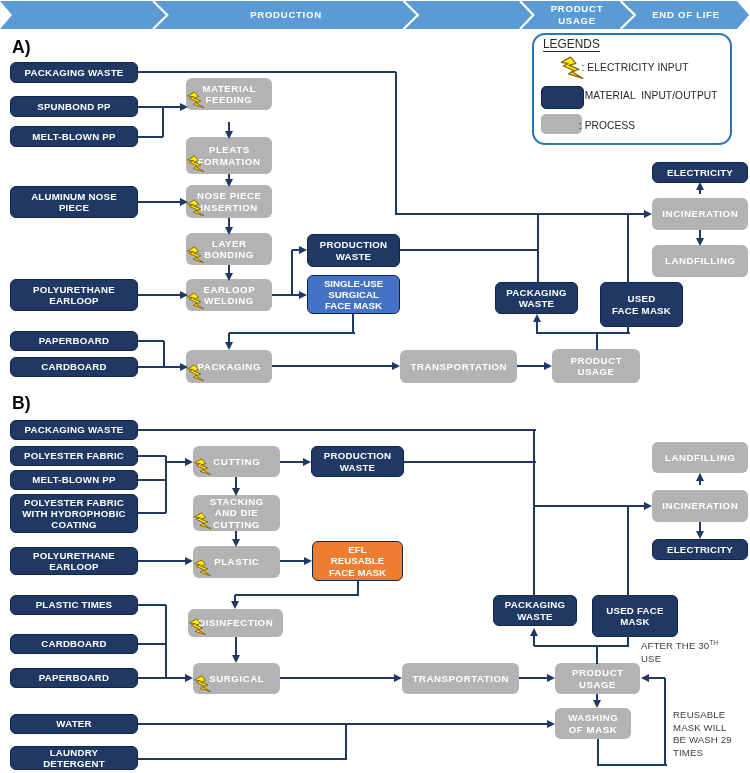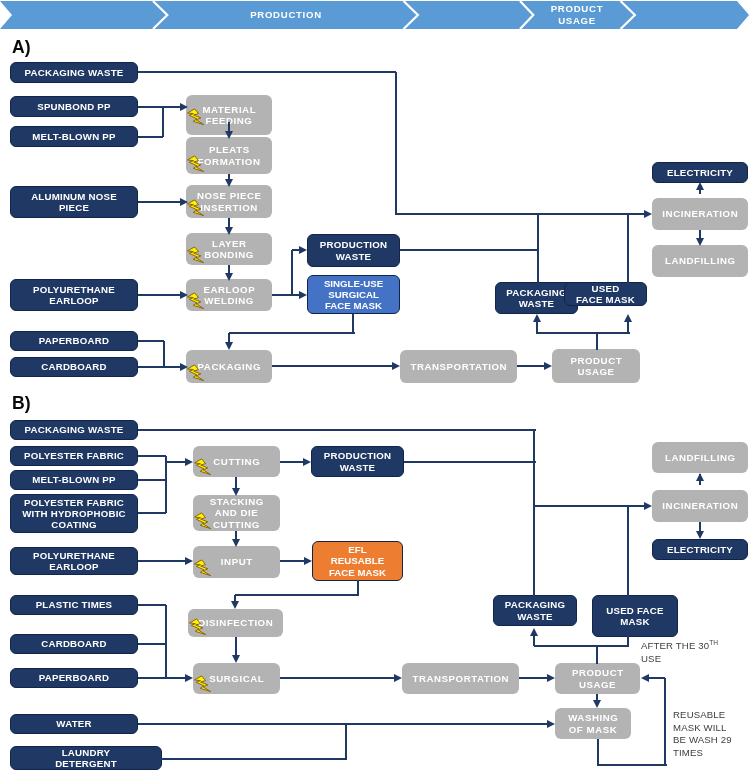--- a/index.html
+++ b/index.html
@@ -68,20 +68,32 @@
 <svg width="750" height="30" viewBox="0 0 750 30">
         <polygon points="0,1 737,1 749,15 737,29 0,29 12,15" fill="#5b9bd5"></polygon>
         <polyline points="153,1 167.3,15 153,29" fill="none" stroke="#ffffff" stroke-width="2.2"></polyline>
         <polyline points="403.5,1 417.9,15 403.5,29" fill="none" stroke="#ffffff" stroke-width="2.2"></polyline>
         <polyline points="520,1 533.3,15 520,29" fill="none" stroke="#ffffff" stroke-width="2.2"></polyline>
         <polyline points="620.5,1 634.9,15 620.5,29" fill="none" stroke="#ffffff" stroke-width="2.2"></polyline>
       </svg>
 <div class="stage-label" style="left:226px;top:0px;width:120px;height:30px">PRODUCTION</div>
 <div class="stage-label" style="left:547px;top:0px;width:60px;height:30px">PRODUCT
 USAGE</div>
+<div class="stage-label" style="left:646px;top:0px;width:80px;height:30px">END OF LIFE</div>
+</div>
+<div id="legend" style="left:532px;top:33px;width:200px;height:112px">
+<div class="ltitle" style="left:9px;top:3px">LEGENDS</div>
+<span class="bolt" style="left:25.5px;top:20.5px;width:24px;height:23.5px"><svg width="24" height="23.5" viewBox="0 0 24.8 24.6">
+          <path d="M1.2,6.6 L10.8,1.2 L16.4,7.8 L9.4,9.9 L19.6,13.9 L12.8,16.7 L23.6,23.4 L8.8,18.8 L14.0,15.2 L3.2,10.2 L8.6,8.1 Z" fill="#fff200" stroke="#8a6000" stroke-width="1.35" stroke-linejoin="round" stroke-linecap="round"></path>
+        </svg></span>
+<div class="litem" style="left:47.5px;top:26.5px">: ELECTRICITY INPUT</div>
+<div class="swatch-mat" style="left:7px;top:51px;width:41px;height:21px"></div>
+<div class="litem" style="left:44.8px;top:54.8px">: MATERIAL  INPUT/OUTPUT</div>
+<div class="swatch-proc" style="left:7px;top:79px;width:41px;height:20px"></div>
+<div class="litem" style="left:44.8px;top:85px">: PROCESS</div>
 </div>
 <div class="seclabel" style="left:12px;top:37.5px">A)</div>
 <div class="seclabel" style="left:12px;top:393.5px">B)</div>
 <div class="group">
 <div class="node mat" style="left:10px;top:62px;width:128px;height:21px">
         <span>PACKAGING WASTE</span>
       </div>
 <div class="node mat" style="left:10px;top:96px;width:128px;height:21px">
         <span>SPUNBOND PP</span>
       </div>
@@ -96,21 +108,21 @@
         <span>POLYURETHANE
 EARLOOP</span>
       </div>
 <div class="node mat" style="left:10px;top:331px;width:128px;height:20px">
         <span>PAPERBOARD</span>
       </div>
 <div class="node mat" style="left:10px;top:357px;width:128px;height:20px">
         <span>CARDBOARD</span>
       </div>
 
-<div class="node proc" style="left:186px;top:95px;width:86px;height:40px">
+<div class="node proc" style="left:186px;top:78px;width:86px;height:32px">
         <span class="bolt" style="left:0.5px;top:11.5px;width:17.5px;height:19.5px"><svg width="17.5" height="19.5" viewBox="0 0 24.8 24.6">
             <path d="M1.2,6.6 L10.8,1.2 L16.4,7.8 L9.4,9.9 L19.6,13.9 L12.8,16.7 L23.6,23.4 L8.8,18.8 L14.0,15.2 L3.2,10.2 L8.6,8.1 Z" fill="#fff200" stroke="#8a6000" stroke-width="1.35" stroke-linejoin="round" stroke-linecap="round"></path>
           </svg></span>
         <span>MATERIAL
 FEEDING</span>
       </div>
 <div class="node proc" style="left:186px;top:137px;width:86px;height:37px">
         <span class="bolt" style="left:0.5px;top:16.5px;width:17.5px;height:19.5px"><svg width="17.5" height="19.5" viewBox="0 0 24.8 24.6">
             <path d="M1.2,6.6 L10.8,1.2 L16.4,7.8 L9.4,9.9 L19.6,13.9 L12.8,16.7 L23.6,23.4 L8.8,18.8 L14.0,15.2 L3.2,10.2 L8.6,8.1 Z" fill="#fff200" stroke="#8a6000" stroke-width="1.35" stroke-linejoin="round" stroke-linecap="round"></path>
           </svg></span>
@@ -163,21 +175,21 @@
       </div>
 <div class="node blue" style="left:307px;top:275px;width:93px;height:39px">
         <span>SINGLE-USE
 SURGICAL
 FACE MASK</span>
       </div>
 <div class="node mat" style="left:495px;top:282px;width:83px;height:32px">
         <span>PACKAGING
 WASTE</span>
       </div>
-<div class="node mat" style="left:564px;top:282px;width:83px;height:24px">
+<div class="node mat" style="left:600px;top:282px;width:83px;height:45px">
         <span>USED
 FACE MASK</span>
       </div>
 <div class="node mat" style="left:652px;top:162px;width:96px;height:21px">
         <span>ELECTRICITY</span>
       </div>
 <div class="hl" style="left:138px;top:71px;width:258px"></div>
 <div class="vl" style="left:395px;top:72px;height:143px"></div>
 <div class="hl" style="left:396px;top:213px;width:252px"></div>
 <div class="ar ar-r" style="left:644px;top:209.5px"></div>
@@ -254,21 +266,21 @@
       </div>
 <div class="node mat" style="left:10px;top:634px;width:128px;height:20px">
         <span>CARDBOARD</span>
       </div>
 <div class="node mat" style="left:10px;top:668px;width:128px;height:20px">
         <span>PAPERBOARD</span>
       </div>
 <div class="node mat" style="left:10px;top:714px;width:128px;height:20px">
         <span>WATER</span>
       </div>
-<div class="node mat" style="left:10px;top:746px;width:152px;height:24px">
+<div class="node mat" style="left:10px;top:746px;width:128px;height:24px">
         <span>LAUNDRY
 DETERGENT</span>
       </div>
 <div class="node proc" style="left:193px;top:446px;width:87px;height:31px">
         <span class="bolt" style="left:0.5px;top:10.5px;width:17.5px;height:19.5px"><svg width="17.5" height="19.5" viewBox="0 0 24.8 24.6">
             <path d="M1.2,6.6 L10.8,1.2 L16.4,7.8 L9.4,9.9 L19.6,13.9 L12.8,16.7 L23.6,23.4 L8.8,18.8 L14.0,15.2 L3.2,10.2 L8.6,8.1 Z" fill="#fff200" stroke="#8a6000" stroke-width="1.35" stroke-linejoin="round" stroke-linecap="round"></path>
           </svg></span>
         <span>CUTTING</span>
       </div>
 <div class="node proc" style="left:193px;top:495px;width:87px;height:36px">
@@ -276,21 +288,21 @@
             <path d="M1.2,6.6 L10.8,1.2 L16.4,7.8 L9.4,9.9 L19.6,13.9 L12.8,16.7 L23.6,23.4 L8.8,18.8 L14.0,15.2 L3.2,10.2 L8.6,8.1 Z" fill="#fff200" stroke="#8a6000" stroke-width="1.35" stroke-linejoin="round" stroke-linecap="round"></path>
           </svg></span>
         <span>STACKING
 AND DIE
 CUTTING</span>
       </div>
 <div class="node proc" style="left:193px;top:546px;width:87px;height:32px">
         <span class="bolt" style="left:0.5px;top:11.5px;width:17.5px;height:19.5px"><svg width="17.5" height="19.5" viewBox="0 0 24.8 24.6">
             <path d="M1.2,6.6 L10.8,1.2 L16.4,7.8 L9.4,9.9 L19.6,13.9 L12.8,16.7 L23.6,23.4 L8.8,18.8 L14.0,15.2 L3.2,10.2 L8.6,8.1 Z" fill="#fff200" stroke="#8a6000" stroke-width="1.35" stroke-linejoin="round" stroke-linecap="round"></path>
           </svg></span>
-        <span>INPUT</span>
+        <span>PLASTIC</span>
       </div>
 <div class="node proc" style="left:188px;top:609px;width:95px;height:28px">
         <span class="bolt" style="left:0.5px;top:7.5px;width:17.5px;height:19.5px"><svg width="17.5" height="19.5" viewBox="0 0 24.8 24.6">
             <path d="M1.2,6.6 L10.8,1.2 L16.4,7.8 L9.4,9.9 L19.6,13.9 L12.8,16.7 L23.6,23.4 L8.8,18.8 L14.0,15.2 L3.2,10.2 L8.6,8.1 Z" fill="#fff200" stroke="#8a6000" stroke-width="1.35" stroke-linejoin="round" stroke-linecap="round"></path>
           </svg></span>
         <span>DISINFECTION</span>
       </div>
 <div class="node proc" style="left:193px;top:663px;width:87px;height:31px">
         <span class="bolt" style="left:0.5px;top:10.5px;width:17.5px;height:19.5px"><svg width="17.5" height="19.5" viewBox="0 0 24.8 24.6">
             <path d="M1.2,6.6 L10.8,1.2 L16.4,7.8 L9.4,9.9 L19.6,13.9 L12.8,16.7 L23.6,23.4 L8.8,18.8 L14.0,15.2 L3.2,10.2 L8.6,8.1 Z" fill="#fff200" stroke="#8a6000" stroke-width="1.35" stroke-linejoin="round" stroke-linecap="round"></path>

